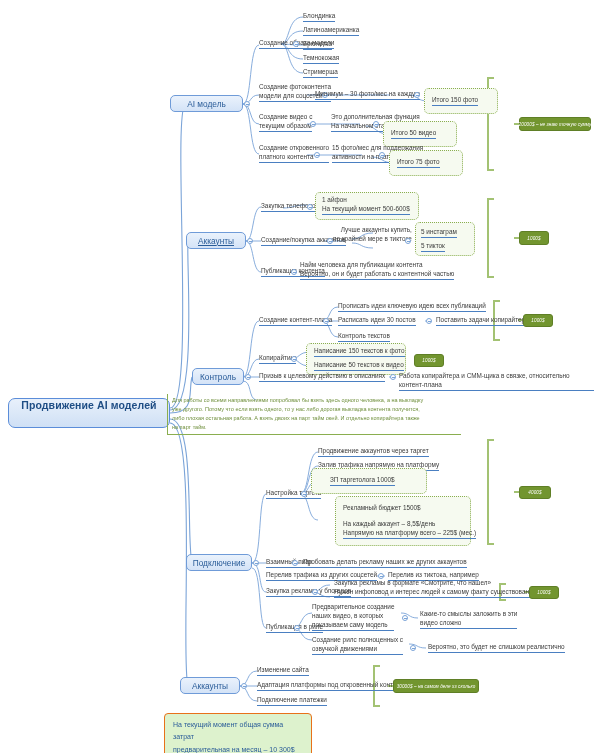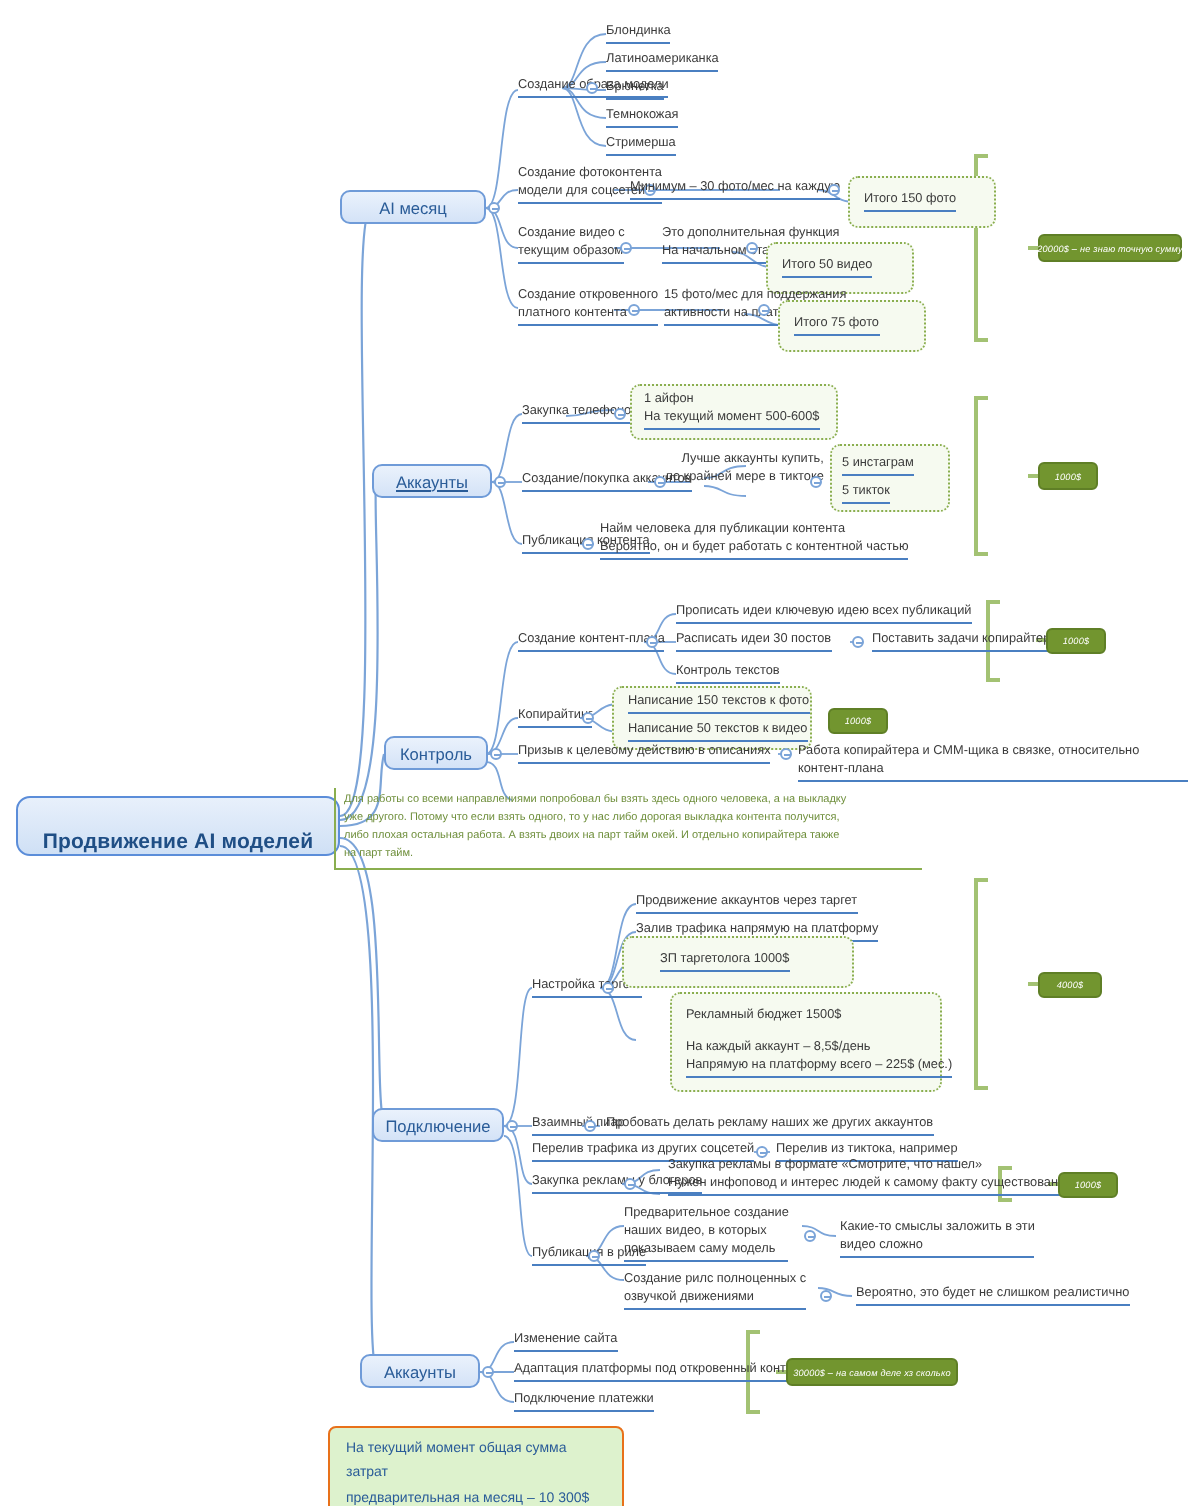--- a/index.html
+++ b/index.html
@@ -27,21 +27,21 @@
   .root-node {
     position: absolute;
     left: 8px; top: 398px;
     width: 162px; height: 30px;
     border: 1.6px solid #5b8dd9;
     border-radius: 7px;
     background: linear-gradient(to bottom, #e8f0fb 0%, #cfe0f5 100%);
     color: #1f4e85;
     font-size: 10.5px;
     font-weight: bold;
-    display: flex; align-items: flex-end; justify-content: center;
+    display: flex; align-items: flex-start; justify-content: center;
     letter-spacing: .1px;
   }
 
   
   .l1 {
     position: absolute;
     border: 1.1px solid #6f9bd8;
     border-radius: 5px;
     background: linear-gradient(to bottom, #eaf2fc 0%, #d4e3f7 100%);
     color: #2a5c98;
@@ -230,21 +230,21 @@
       <path d="M530,592 L 524,592"></path>
       <path d="M394,686 L 388,686"></path>
     </g>
   </svg>
 
   <div class="root-node">
     <span>Продвижение AI моделей</span>
   </div>
 
   <div class="l1" style="left:170px; top:95px; width:73px;">
-    <span>AI месяц</span>
+    <span>AI модель</span>
   </div>
   <div class="handle" style="left:244px; top:101px;"></div>
 
   <div class="topic" style="left:259px; top:38px;">Создание образа модели</div>
   <div class="handle" style="left:293px; top:41px;"></div>
 
   <div class="topic" style="left:303px; top:11px;">Блондинка</div>
   <div class="topic" style="left:303px; top:25px;">Латиноамериканка</div>
   <div class="topic" style="left:303px; top:39px;">Брюнетка</div>
   <div class="topic" style="left:303px; top:53px;">Темнокожая</div>

